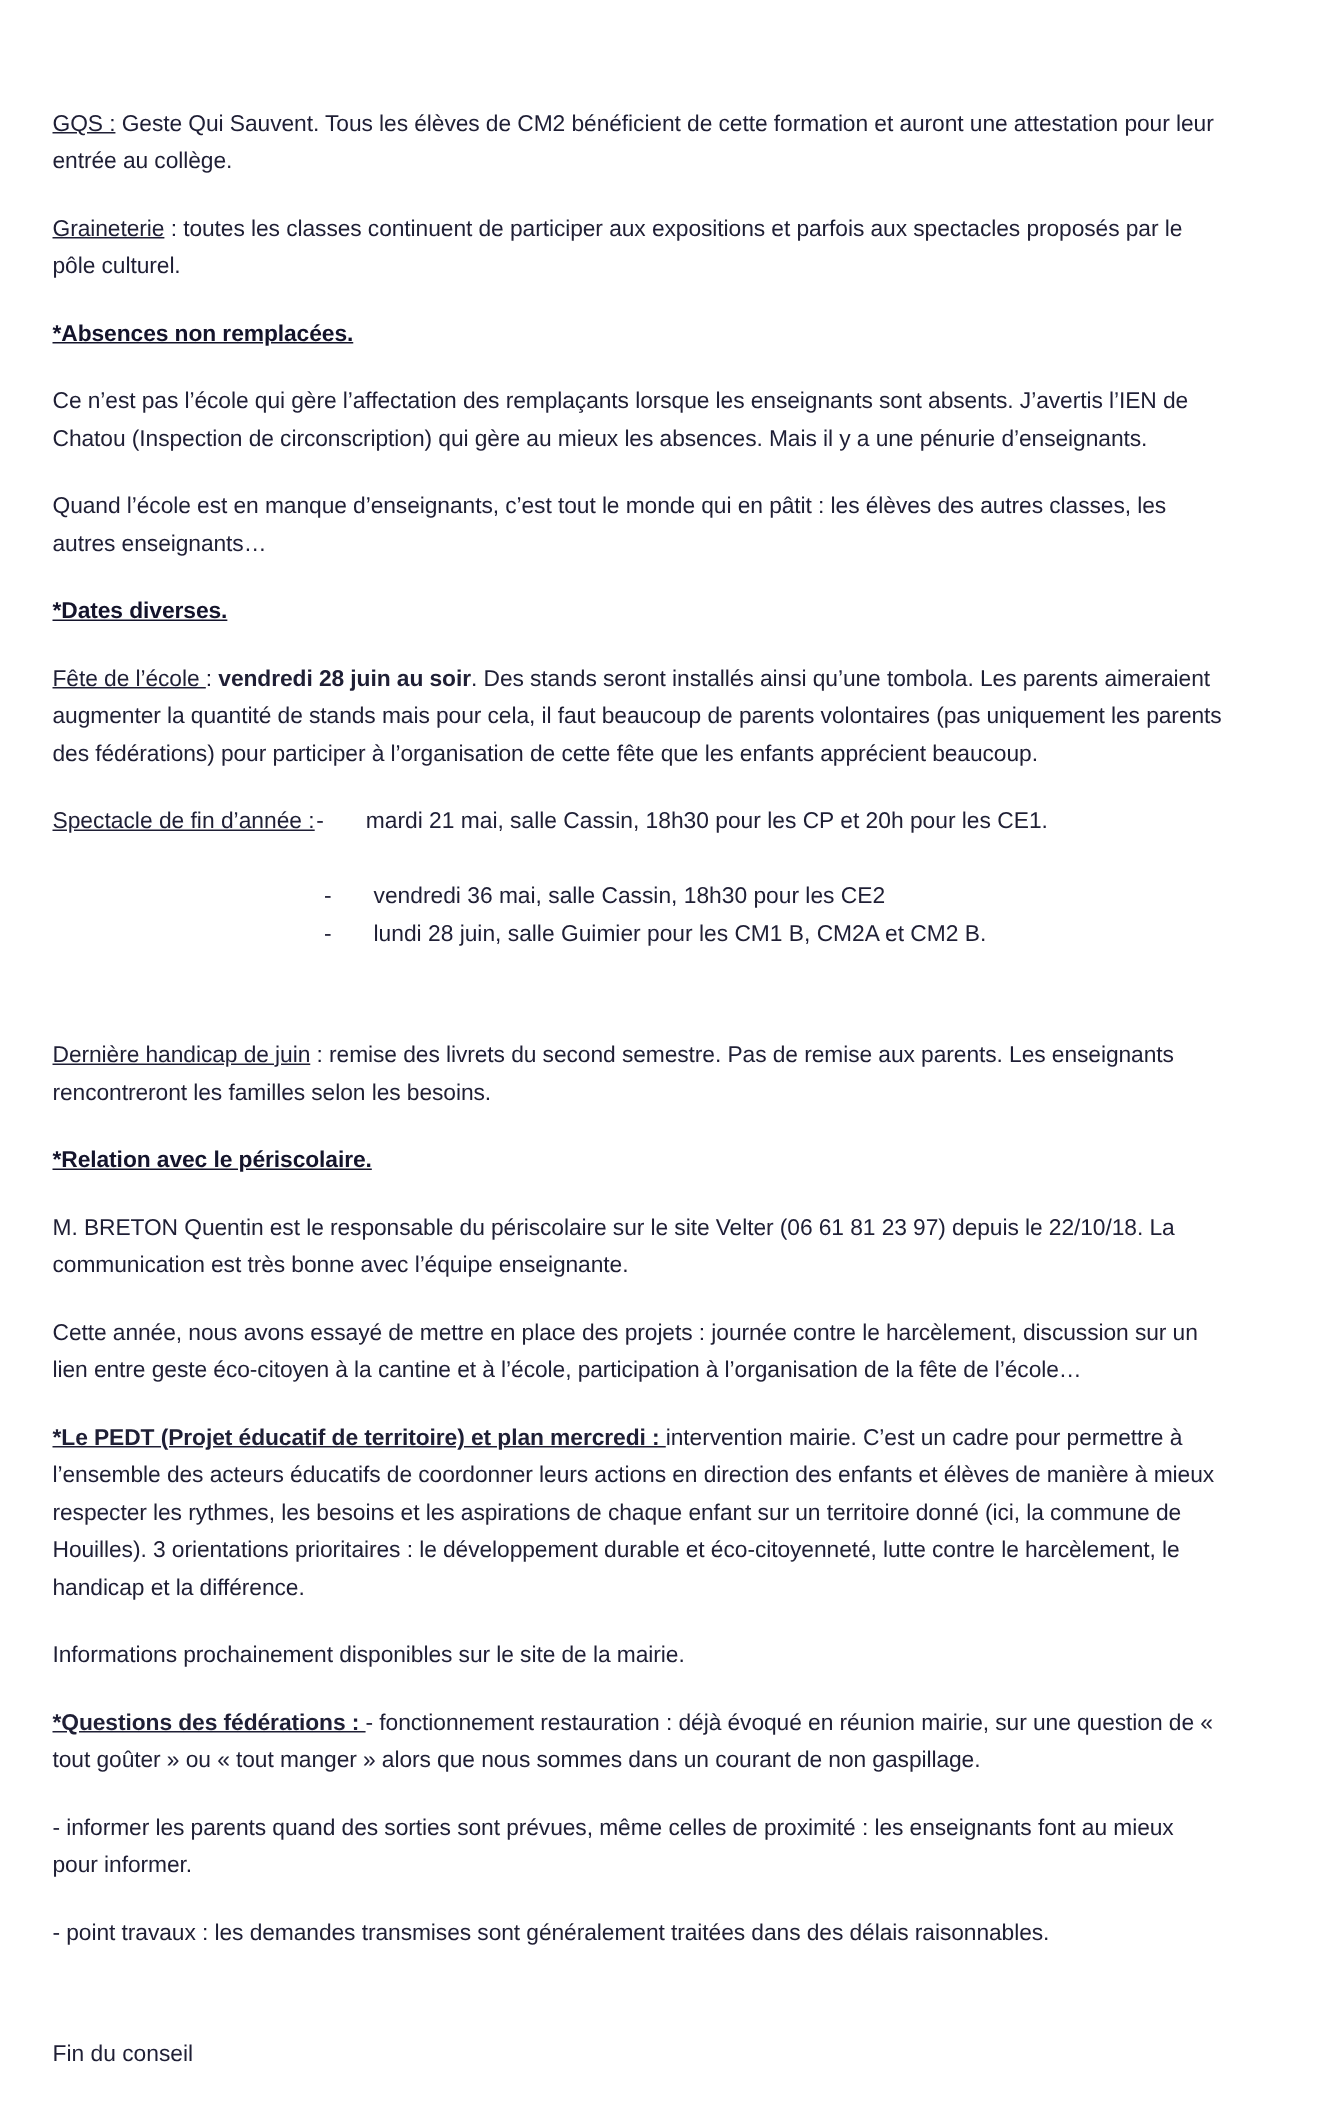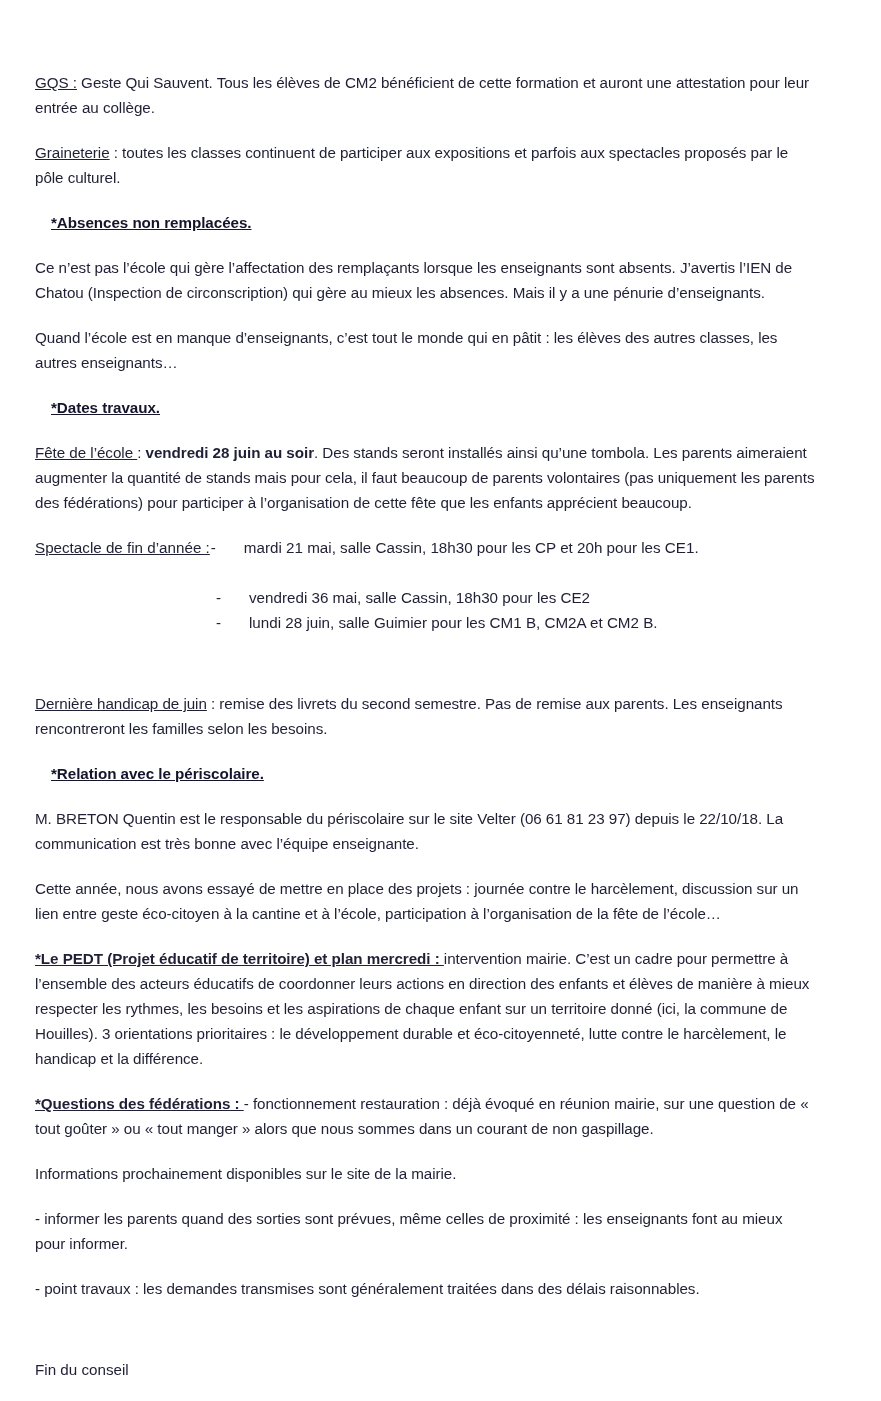--- a/index.html
+++ b/index.html
@@ -27,21 +27,21 @@
   }
   p.para {
     margin: 0 16px 20px 0;
     font-size: 15.2px;
     line-height: 25px;
     text-align: left;
     color: #1f1f35;
     letter-spacing: -0.05px;
   }
   p.heading {
-    margin: 0 0 20px 16px;
+    margin: 0 0 20px 0;
     font-size: 15.2px;
     line-height: 25px;
     font-weight: bold;
     text-decoration: underline;
     color: #14142b;
     letter-spacing: -0.05px;
   }
   .u { text-decoration: underline; }
   .b { font-weight: bold; }
   .bu { font-weight: bold; text-decoration: underline; }
@@ -106,21 +106,21 @@
     <p class="para"><span class="u">GQS :</span><span> Geste Qui Sauvent. Tous les élèves de CM2 bénéficient de cette formation et auront une attestation pour leur entrée au collège.</span></p>
 
     <p class="para"><span class="u">Graineterie</span><span> : toutes les classes continuent de participer aux expositions et parfois aux spectacles proposés par le pôle culturel.</span></p>
 
     <p class="heading">*Absences non remplacées.</p>
 
     <p class="para">Ce n’est pas l’école qui gère l’affectation des remplaçants lorsque les enseignants sont absents. J’avertis l’IEN de Chatou (Inspection de circonscription) qui gère au mieux les absences. Mais il y a une pénurie d’enseignants.</p>
 
     <p class="para">Quand l’école est en manque d’enseignants, c’est tout le monde qui en pâtit : les élèves des autres classes, les autres enseignants…</p>
 
-    <p class="heading">*Dates travaux.</p>
+    <p class="heading">*Dates diverses.</p>
 
     <p class="para"><span class="u">Fête de l’école </span><span>: </span><span class="b">vendredi 28 juin au soir</span><span>. Des stands seront installés ainsi qu’une tombola. Les parents aimeraient augmenter la quantité de stands mais pour cela, il faut beaucoup de parents volontaires (pas uniquement les parents des fédérations) pour participer à l’organisation de cette fête que les enfants apprécient beaucoup.</span></p>
 
     <div class="spectacle-block">
       <div class="spectacle-first">
         <span class="spectacle-label">Spectacle de fin d’année :</span>
           <span class="spectacle-dash-inline">-</span>
         <span class="spectacle-first-text">mardi 21 mai, salle Cassin, 18h30 pour les CP et 20h pour les CE1.</span>
       </div>
       <div class="spectacle-rest">
@@ -140,23 +140,23 @@
     <p class="para"><span class="u">Dernière handicap de juin</span><span> : remise des livrets du second semestre. Pas de remise aux parents. Les enseignants rencontreront les familles selon les besoins.</span></p>
 
     <p class="heading">*Relation avec le périscolaire.</p>
 
     <p class="para">M. BRETON Quentin est le responsable du périscolaire sur le site Velter (06 61 81 23 97) depuis le 22/10/18. La communication est très bonne avec l’équipe enseignante.</p>
 
     <p class="para">Cette année, nous avons essayé de mettre en place des projets : journée contre le harcèlement, discussion sur un lien entre geste éco-citoyen à la cantine et à l’école, participation à l’organisation de la fête de l’école…</p>
 
     <p class="para"><span class="bu">*Le PEDT (Projet éducatif de territoire) et plan mercredi : </span><span>intervention mairie. C’est un cadre pour permettre à l’ensemble des acteurs éducatifs de coordonner leurs actions en direction des enfants et élèves de manière à mieux respecter les rythmes, les besoins et les aspirations de chaque enfant sur un territoire donné (ici, la commune de Houilles). 3 orientations prioritaires : le développement durable et éco-citoyenneté, lutte contre le harcèlement, le handicap et la différence.</span></p>
 
+    <p class="para">Informations prochainement disponibles sur le site de la mairie.</p>
+
     <p class="para"><span class="bu">*Questions des fédérations : </span><span>- fonctionnement restauration : déjà évoqué en réunion mairie, sur une question de « tout goûter » ou « tout manger » alors que nous sommes dans un courant de non gaspillage.</span></p>
-
-    <p class="para">Informations prochainement disponibles sur le site de la mairie.</p>
 
     <p class="para">- informer les parents quand des sorties sont prévues, même celles de proximité : les enseignants font au mieux pour informer.</p>
 
     <p class="para">- point travaux : les demandes transmises sont généralement traitées dans des délais raisonnables.</p>
 
     <div class="spacer-before-closing"></div>
 
     <p class="closing">Fin du conseil</p>
 
   </div>

